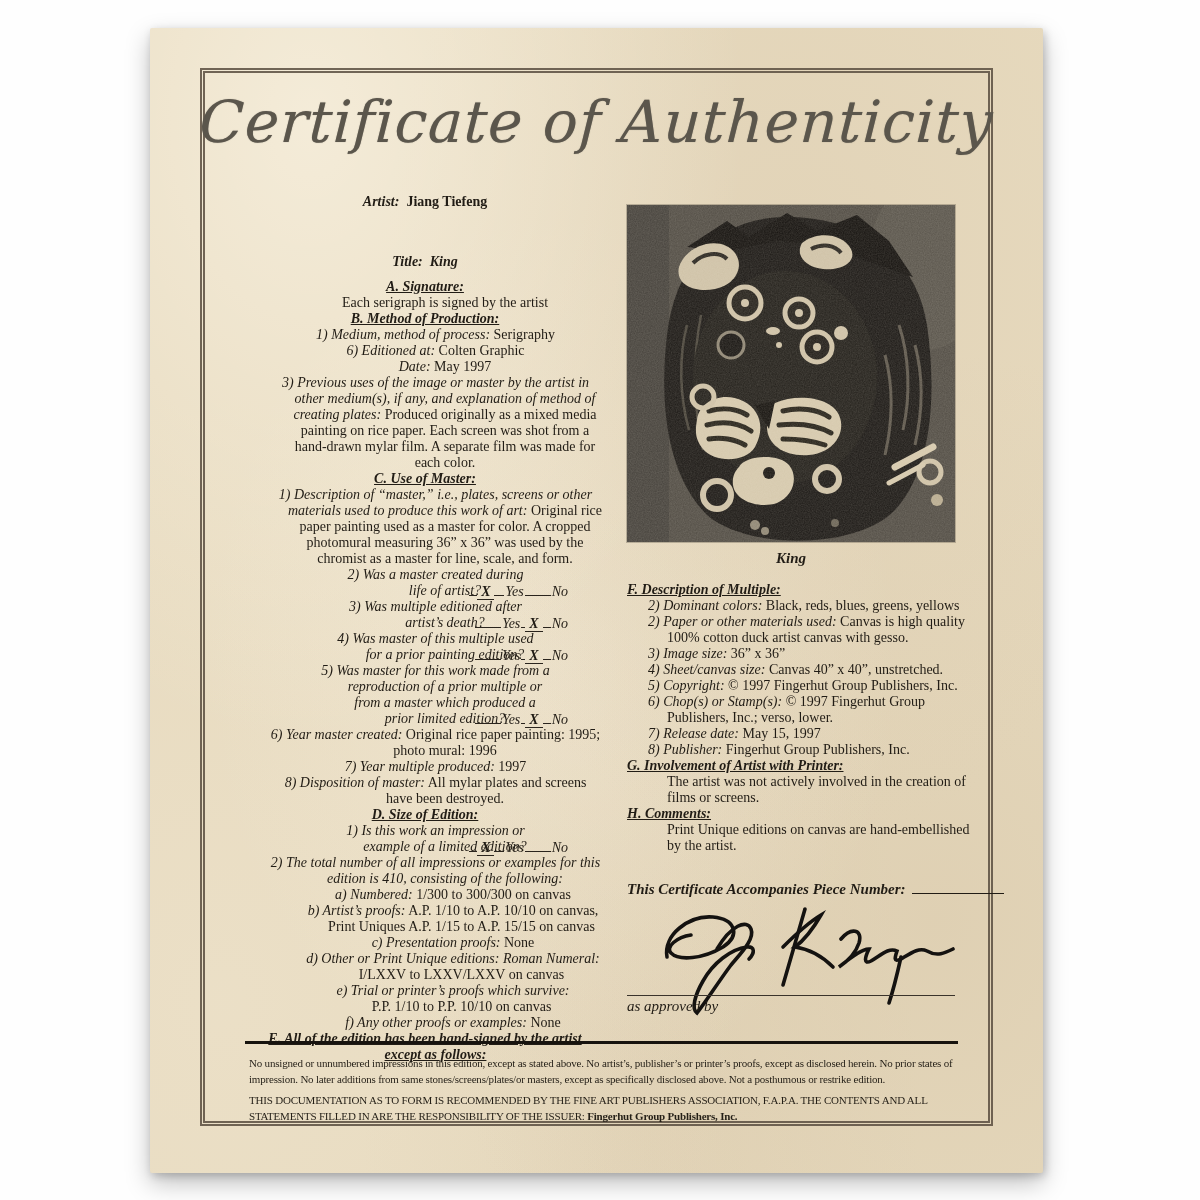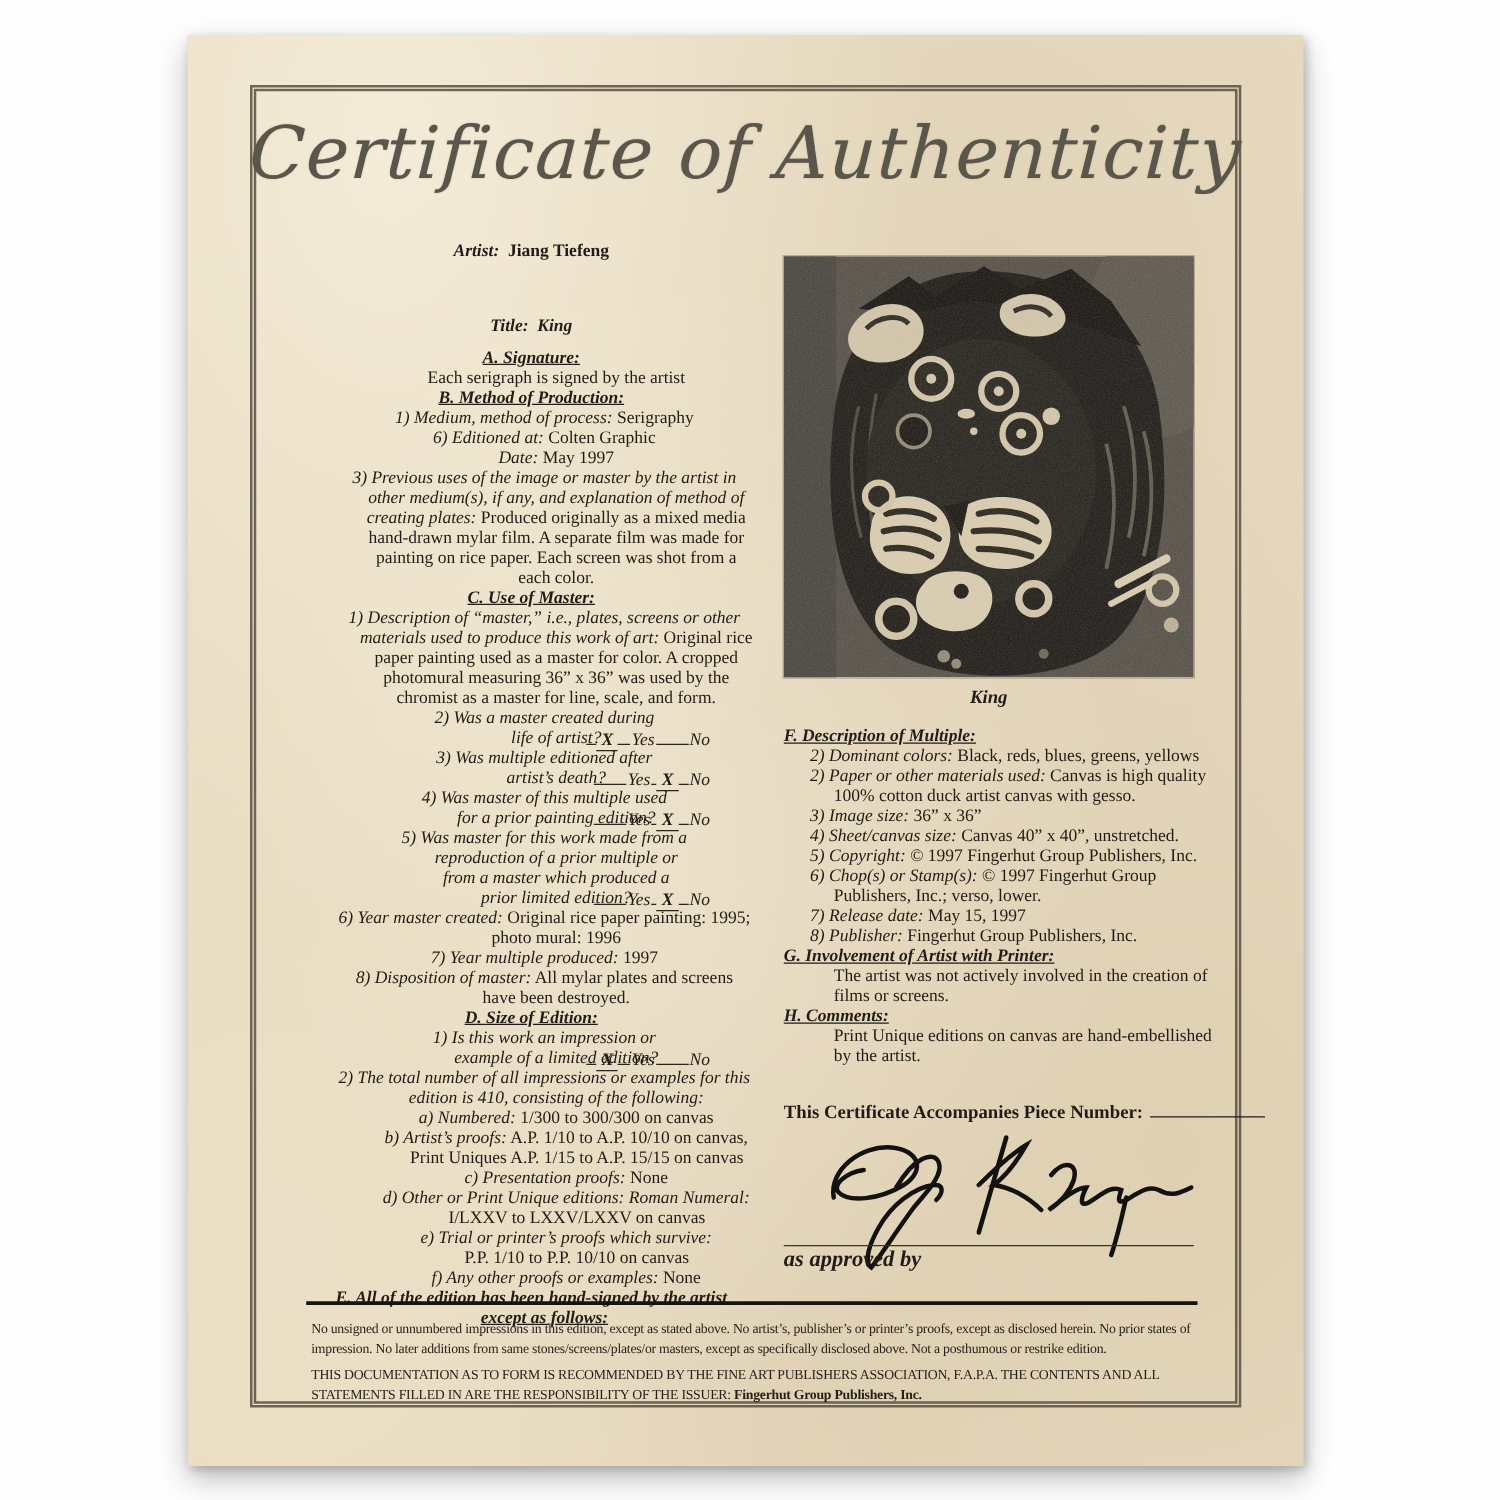--- a/index.html
+++ b/index.html
@@ -45,27 +45,27 @@
   .artist-line,.worktitle-line{font-weight:bold;}
   .worktitle-line{margin-top:44px;}
   .val{margin-left:7px;}
   .left-lines{margin-top:9px;}
 
   .right-col{position:absolute;left:477px;top:177px;width:333px;}
   .artwork{width:328px;height:337px;box-shadow:0 0 0 1px rgba(40,35,28,.25);}
   .caption{text-align:center;width:328px;margin-top:8px;font-weight:bold;font-style:italic;font-size:15px;}
   .r-lines{margin-top:16px;}
 
-  .piece-number{margin-top:26px;font-weight:bold;font-size:15px;white-space:nowrap;}
+  .piece-number{margin-top:26px;font-weight:bold;font-style:italic;font-size:15px;white-space:nowrap;}
   .pn-line{display:inline-block;width:92px;border-bottom:1.5px solid #211c15;height:13px;margin-left:6px;}
 
   .sig-area{position:relative;height:120px;}
   .sig-svg{position:absolute;left:28px;top:-2px;}
   .sig-line{position:absolute;left:0;top:98px;width:328px;border-top:1px solid #3a332b;}
-  .approved{position:absolute;left:0;top:101px;font-style:italic;font-weight:bold;font-size:18px;}
+  .approved{position:absolute;left:0;top:101px;font-style:italic;font-weight:normal;font-size:15px;}
 
   .rule{position:absolute;left:95px;top:1013px;width:713px;border-top:3px solid #17130e;}
   .footer{position:absolute;left:95px;top:1024px;width:713px;font-size:11px;
     line-height:15.5px;letter-spacing:-0.2px;color:#241f17;}
   .footer p{margin:4px;}
   .footer .p2{margin-top:6px;}
 </style>
 </head>
 <body>
 
@@ -85,22 +85,22 @@
       <div class="left-lines" id="leftLines">
           <div class="ln ind0 b"><span class="em">A.  Signature:</span></div>
           <div class="ln ind2"><span class="t">Each serigraph is signed by the artist</span></div>
           <div class="ln ind0 b"><span class="em">B.  Method of Production:</span></div>
           <div class="ln ind1"><span class="em">1) Medium, method of process:</span><span class="t"> Serigraphy</span></div>
           <div class="ln ind1"><span class="em">6) Editioned at:</span><span class="t"> Colten Graphic</span></div>
           <div class="ln ind2"><span class="em">Date:</span><span class="t"> May 1997</span></div>
           <div class="ln ind1"><span class="em">3) Previous uses of the image or master by the artist in</span></div>
           <div class="ln ind2"><span class="em">other medium(s), if any, and explanation of method of</span></div>
           <div class="ln ind2"><span class="em">creating plates:</span><span class="t"> Produced originally as a mixed media</span></div>
+          <div class="ln ind2"><span class="t">painting on rice paper. Each screen was shot from a</span></div>
           <div class="ln ind2"><span class="t">hand-drawn mylar film.  A separate film was made for</span></div>
-          <div class="ln ind2"><span class="t">painting on rice paper. Each screen was shot from a</span></div>
           <div class="ln ind2"><span class="t">each color.</span></div>
           <div class="ln ind0 b"><span class="em">C.  Use of Master:</span></div>
           <div class="ln ind1"><span class="em">1) Description of “master,” i.e., plates, screens or other</span></div>
           <div class="ln ind2"><span class="em">materials used to produce this work of art:</span><span class="t"> Original rice</span></div>
           <div class="ln ind2"><span class="t">paper painting used as a master for color. A cropped</span></div>
           <div class="ln ind2"><span class="t">photomural measuring 36” x 36” was used by the</span></div>
           <div class="ln ind2"><span class="t">chromist as a master for line, scale, and form.</span></div>
           <div class="ln ind1"><span class="em">2) Was a master created during</span></div>
           <div class="ln ind2"><span class="em">life of artist?</span><span class="ans"><span class="seg" style="width: 8px;"></span><span class="ax">X</span><span class="seg" style="width: 10px;"></span><span class="aw">Yes</span><span class="seg" style="width: 26px;"></span><span class="aw">No</span></span></div>
           <div class="ln ind1"><span class="em">3) Was multiple editioned after</span></div>

